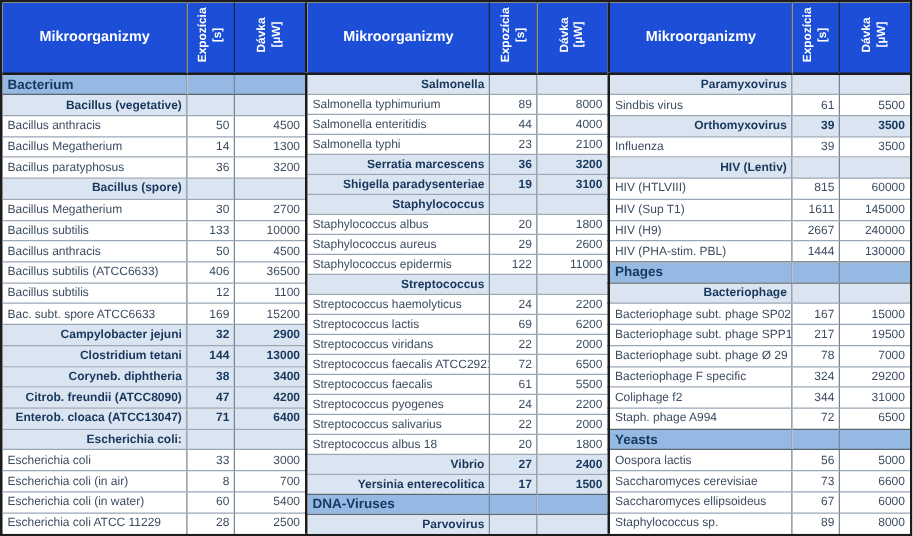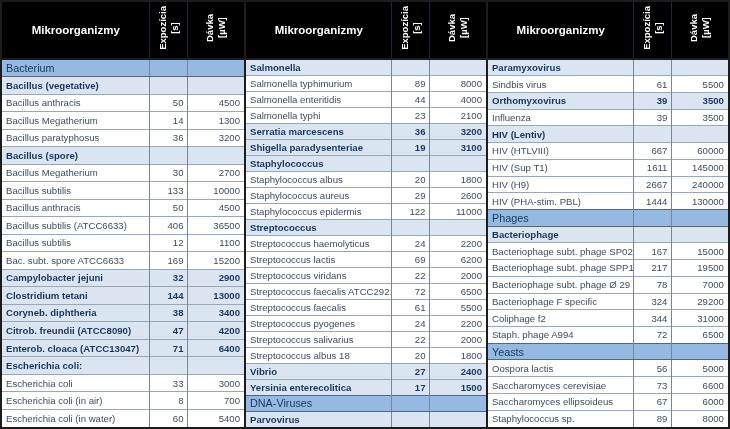--- a/index.html
+++ b/index.html
@@ -16,21 +16,21 @@
     width: 33.3333%;
     height: 100%;
   }
   table + table { border-left: 2px solid #1c1c1c; }
   col.c-name { width: auto; }
   col.c-exp  { width: 38px; }
   col.c-dose { width: 56px; }
 
   thead tr { height: 57px; }
   thead th {
-    background: #000000;
+    background: #1d4ed8;
     color: #ffffff;
     vertical-align: middle;
     text-align: center;
     border-bottom: 2px solid #1c1c1c;
     overflow: hidden;
   }
   thead th.h-val { border-left: 1px solid #15293f; }
   th.h-name { font-size: 11.5px; font-weight: bold; }
   .vtext {
     display: inline-block;
@@ -52,25 +52,26 @@
     overflow: hidden;
     border-top: 1px solid #9aa7b5;
     vertical-align: middle;
   }
   tbody td.num { text-align: right; border-left: 1px solid #76879a; }
   tr.normal td { background: #ffffff; color: #3d4d61; }
   tr.subsection td, tr.highlight td {
     background: #dbe5f1;
     color: #17375d;
     font-weight: bold;
+    text-align: right;
   }
   tr.section td {
     background: #95b9e3;
     color: #17375d;
-    font-weight: normal;
+    font-weight: bold;
     font-size: 10.8px;
     border-top: 1px solid #5a6672;
     border-bottom: 1px solid #5a6672;
   }
 </style>
 </head>
 <body>
 
 <div class="wrap">
 
@@ -190,20 +191,25 @@
         <tr class="normal">
           <td class="name">Escherichia coli (in air)</td>
           <td class="num">8</td>
           <td class="num">700</td>
         </tr>
         <tr class="normal">
           <td class="name">Escherichia coli (in water)</td>
           <td class="num">60</td>
           <td class="num">5400</td>
         </tr>
+        <tr class="normal">
+          <td class="name">Escherichia coli ATCC 11229</td>
+          <td class="num">28</td>
+          <td class="num">2500</td>
+        </tr>
       </tbody>
   </table>
 
   <table>
     <colgroup>
         <col class="c-name">
         <col class="c-exp">
         <col class="c-dose">
       </colgroup>
     <thead>
@@ -374,21 +380,21 @@
           <td class="num">39</td>
           <td class="num">3500</td>
         </tr>
         <tr class="subsection">
           <td class="name">HIV (Lentiv)</td>
           <td class="num"></td>
           <td class="num"></td>
         </tr>
         <tr class="normal">
           <td class="name">HIV (HTLVIII)</td>
-          <td class="num">667</td>
+          <td class="num">815</td>
           <td class="num">60000</td>
         </tr>
         <tr class="normal">
           <td class="name">HIV (Sup T1)</td>
           <td class="num">1611</td>
           <td class="num">145000</td>
         </tr>
         <tr class="normal">
           <td class="name">HIV (H9)</td>
           <td class="num">2667</td>

